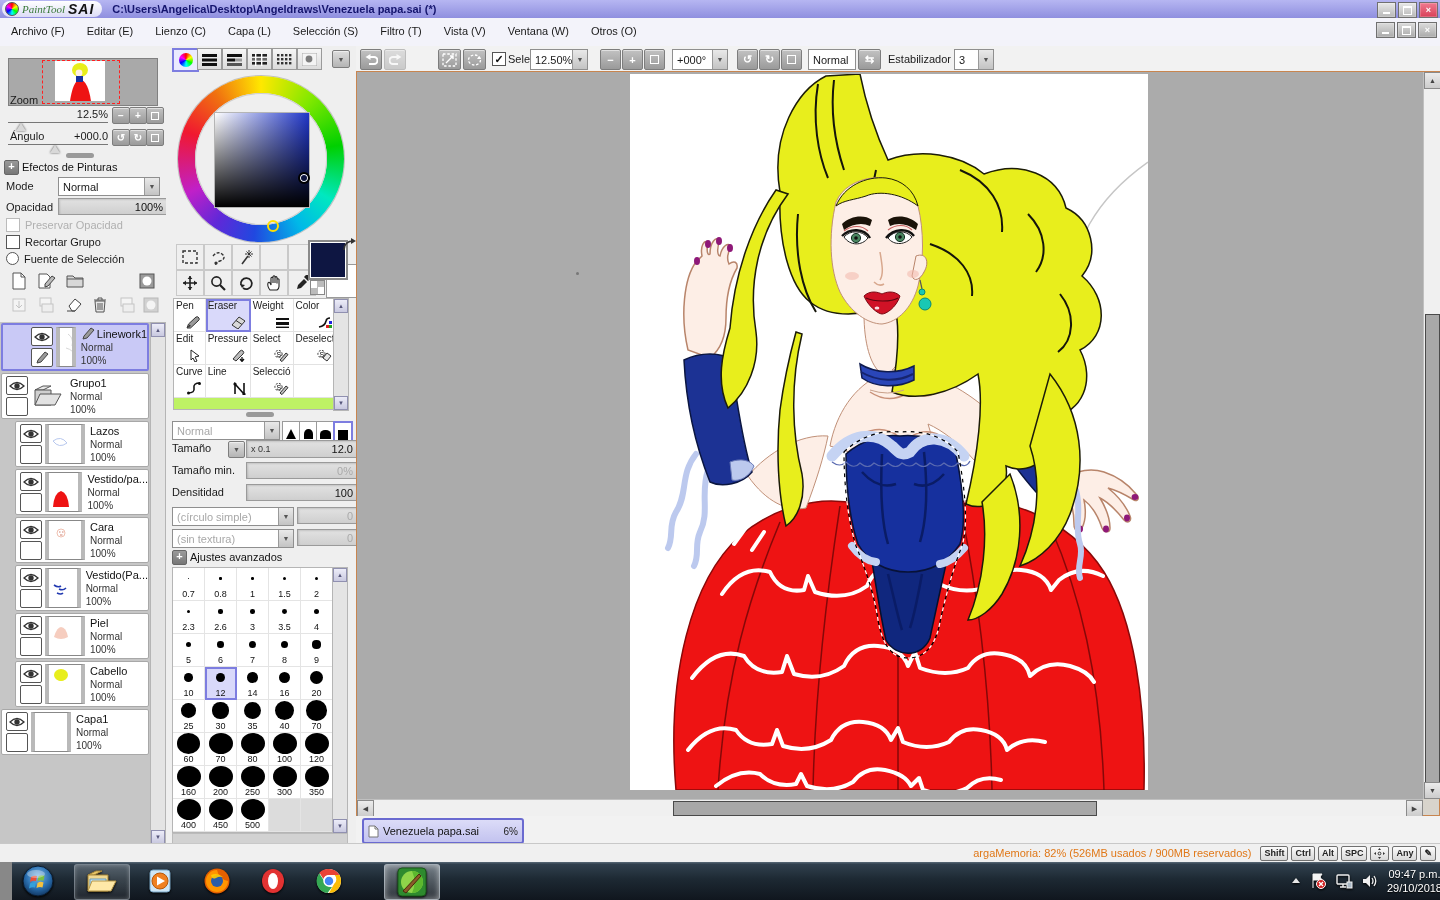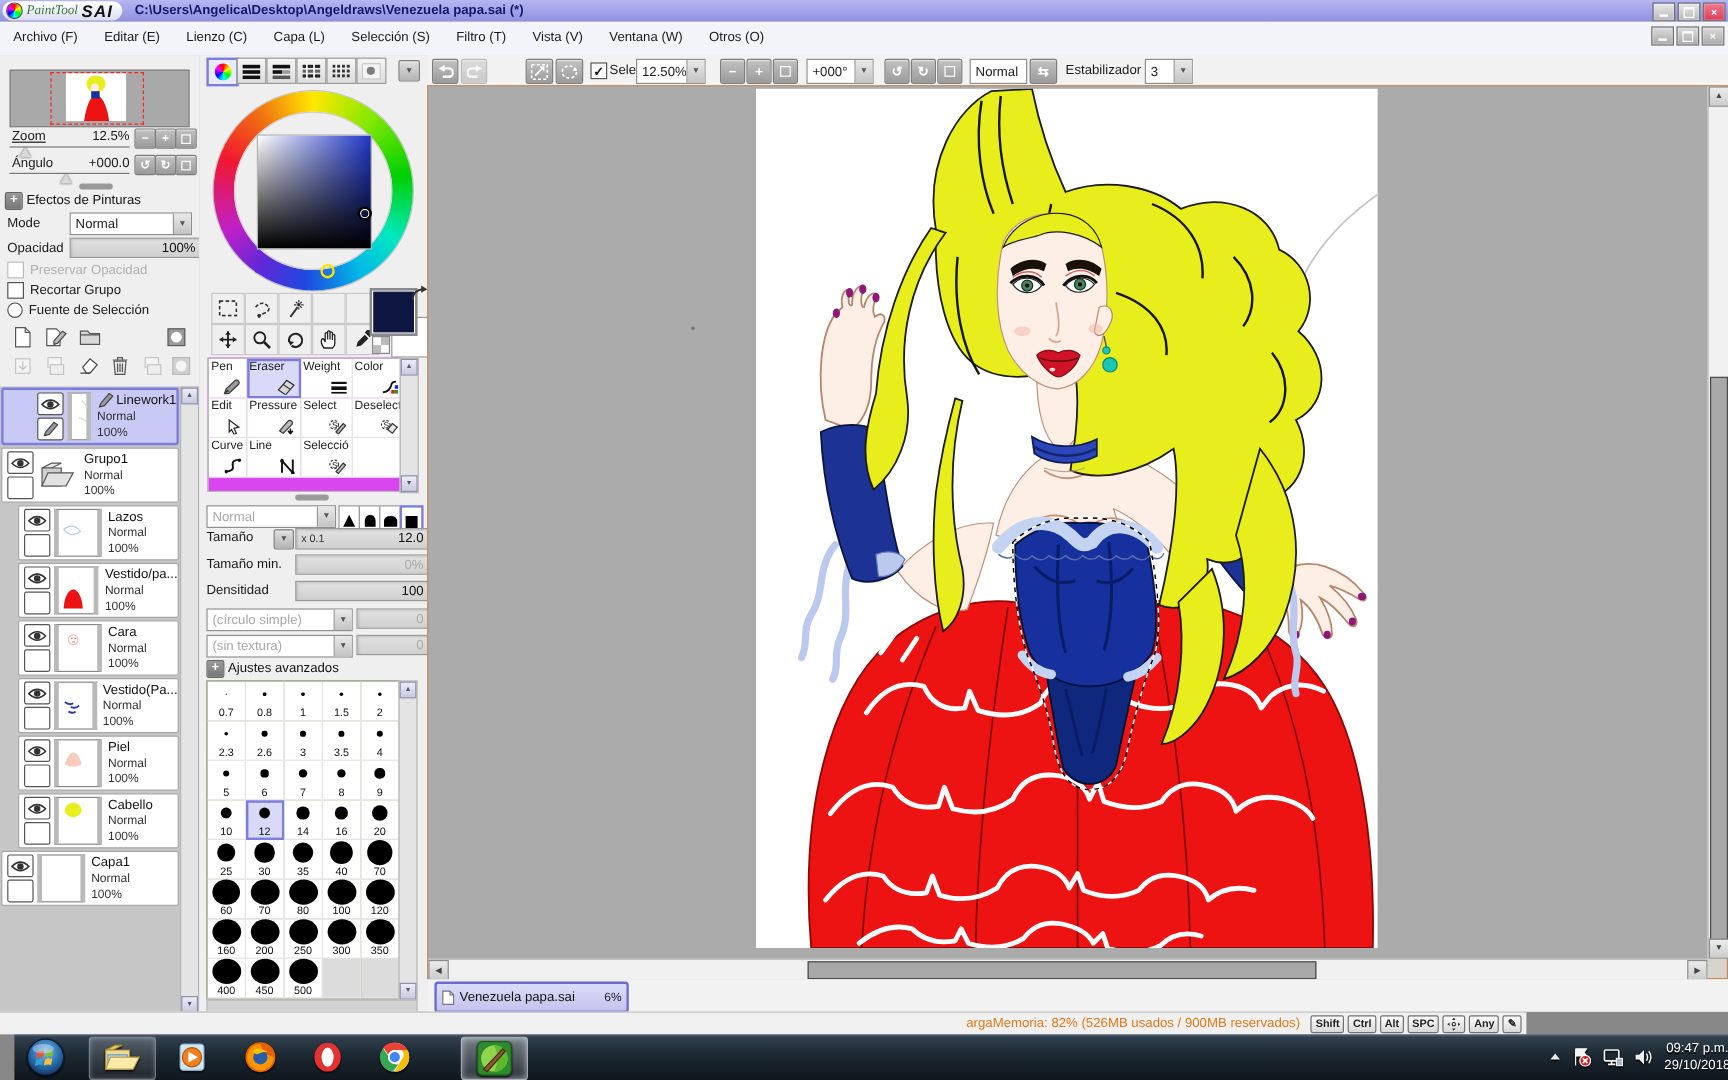--- a/index.html
+++ b/index.html
@@ -91,21 +91,21 @@
      background:conic-gradient(from 0deg,#ffe800,#80e800 40deg,#00d000 80deg,#00e8c0 120deg,#00b8e8 150deg,#2048e0 185deg,#6028d8 215deg,#c020c8 245deg,#f01830 290deg,#f07010 325deg,#ffe800 360deg);
      box-shadow:0 0 0 1px #c0c0c0;}
   #wheelhole{left:29px;top:47px;width:132px;height:132px;border-radius:50%;background:#efefef;box-shadow:inset 0 0 0 1px #cecece;}
   #svsq{left:48px;top:66px;width:94px;height:94px;border:1px solid #b5b5b5;
         background:linear-gradient(to bottom,rgba(0,0,0,0),#000),linear-gradient(to right,#fff,#2036c8);}
   .wmark{position:absolute;width:8px;height:8px;border-radius:50%;}
   .toolbtn{width:26px;height:24px;background:#efefef;border:1px solid #c9c9c9;display:flex;align-items:center;justify-content:center;}
   #fgsw{left:144px;top:196px;width:34px;height:34px;background:#0e1642;border:1px solid #fff;box-shadow:0 0 0 2px #8a8a8a;}
   #bgsw{left:160px;top:218px;width:32px;height:32px;background:#fff;border:1px solid #9a9a9a;z-index:-0;}
   
-  #toolgrid{left:7px;top:252px;width:160px;height:110px;background:#d946ef;border:1px solid #b5b5b5;
+  #toolgrid{left:7px;top:252px;width:160px;height:110px;background:#bef264;border:1px solid #b5b5b5;
             display:grid;grid-template-columns:repeat(4,1fr);grid-auto-rows:33px;}
   .tg-cell{border-right:1px solid #e2e2e2;border-bottom:1px solid #e2e2e2;position:relative;padding:1px 2px;background:#fff;}
   .tg-cell.sel{background:#d9d9fa;outline:2px solid #7d7de0;outline-offset:-2px;}
   .tg-lbl{font-size:10px;color:#222;}
   .tg-ico{position:absolute;right:4px;bottom:2px;}
   .tscroll{position:absolute;left:167px;top:252px;width:14px;height:111px;background:#e4e4e4;border:1px solid #b5b5b5;}
   .tipbtn{width:16px;height:17px;background:#fff;border:1px solid #9a9a9a;display:flex;align-items:flex-end;justify-content:center;padding-bottom:2px;}
   .tipbtn.sel{border:2px solid #7d7de0;}
   .tri-tip{width:0;height:0;border-left:5px solid transparent;border-right:5px solid transparent;border-bottom:10px solid #000;}
   .dome1{width:9px;height:10px;background:#000;border-radius:50% 50% 0 0;}
@@ -133,21 +133,21 @@
   .sbtn{position:absolute;background:linear-gradient(#ececec,#cccccc);border:1px solid #8a8a8a;
         display:flex;align-items:center;justify-content:center;color:#444;font-size:7px;}
   .thumbbar{position:absolute;background:#a8a8a8;border:1px solid #4a4a4a;}
   #corner{left:1066px;top:727px;width:16px;height:16px;background:#d8d4cc;}
   #tabbar{left:0;top:770px;width:1084px;height:27px;background:#f2f2f2;}
   #doctab{left:6px;top:2px;width:150px;height:22px;background:linear-gradient(#dcdcf8,#c3c3ef);
           border:2px solid #6a6ad0;border-radius:3px;display:flex;align-items:center;padding:0 4px;gap:4px;}
   #doctab .tname{flex:1;font-size:11px;color:#111;white-space:nowrap;overflow:hidden;}
   #doctab .tzoom{font-size:10px;color:#222;}
   
-  #statusbar{left:0;top:843px;width:1272px;height:19px;background:#f0f0f0;border-top:1px solid #c8c8c8;
+  #statusbar{left:0;top:843px;width:1440px;height:19px;background:#f0f0f0;border-top:1px solid #c8c8c8;
              display:flex;align-items:center;justify-content:flex-end;gap:3px;padding-right:4px;box-sizing:border-box;}
   #memtext{color:#e07818;font-size:11px;margin-right:6px;}
   .key{height:13px;padding:0 3px;background:linear-gradient(#fcfcfc,#d8d8d8);border:1px solid #707070;
        border-radius:2px;font-size:9px;font-weight:bold;color:#222;display:flex;align-items:center;}
   
   #taskbar{left:0;top:862px;width:1440px;height:38px;
            background:linear-gradient(#5a6a78 0%,#31404e 6%,#1d2933 45%,#10161e 100%);margin-left:12px;}
   .tb-slot{position:absolute;top:2px;width:54px;height:34px;display:flex;align-items:center;justify-content:center;border-radius:3px;}
   .tb-slot.open{background:linear-gradient(#ffffff30,#ffffff10);border:1px solid #aab4be88;box-shadow:inset 0 0 4px #fff4;}
   .tb-slot.active{background:linear-gradient(#ffffff55,#ffffff20);border:1px solid #cfd8e0aa;box-shadow:inset 0 0 6px #fff8;}
@@ -195,21 +195,21 @@
     <div id="navview">
       <svg width="74" height="40" viewBox="0 0 74 40">
         <rect x="12" y="0" width="50" height="40" fill="#fff"></rect>
         <ellipse cx="37" cy="9" rx="8" ry="7" fill="#e8ee1c"></ellipse>
         <circle cx="36" cy="12" r="3.4" fill="#fdeee6"></circle>
         <path d="M27,40 Q30,20 37,18 Q45,20 48,40 Z" fill="#ee1313"></path>
         <rect x="33" y="15" width="7" height="6" fill="#16309e"></rect>
       </svg>
     </div>
   </div>
-  <span class="lp-label" style="left:10px;top:62px;text-decoration:underline;">Zoom</span>
+  <span class="lp-label" style="left:10px;top:48px;">Zoom</span>
   <span class="lp-label" style="left:68px;top:62px;width:40px;text-align:right;">12.5%</span>
   <div class="slider-line" style="left:8px;top:76px;width:100px;"></div>
   <div class="tri" style="left:16px;top:77px;"></div>
   <span class="lp-label" style="left:10px;top:84px;">Ángulo</span>
   <span class="lp-label" style="left:64px;top:84px;width:44px;text-align:right;">+000.0</span>
   <div class="slider-line" style="left:8px;top:98px;width:100px;"></div>
   <div class="tri" style="left:50px;top:99px;"></div>
   <div class="sqbtn dk navbtn abs" style="left:112px;top:61px;">−</div>
   <div class="sqbtn dk navbtn abs" style="left:129px;top:61px;">+</div>
   <div class="sqbtn dk navbtn abs" style="left:146px;top:61px;">

